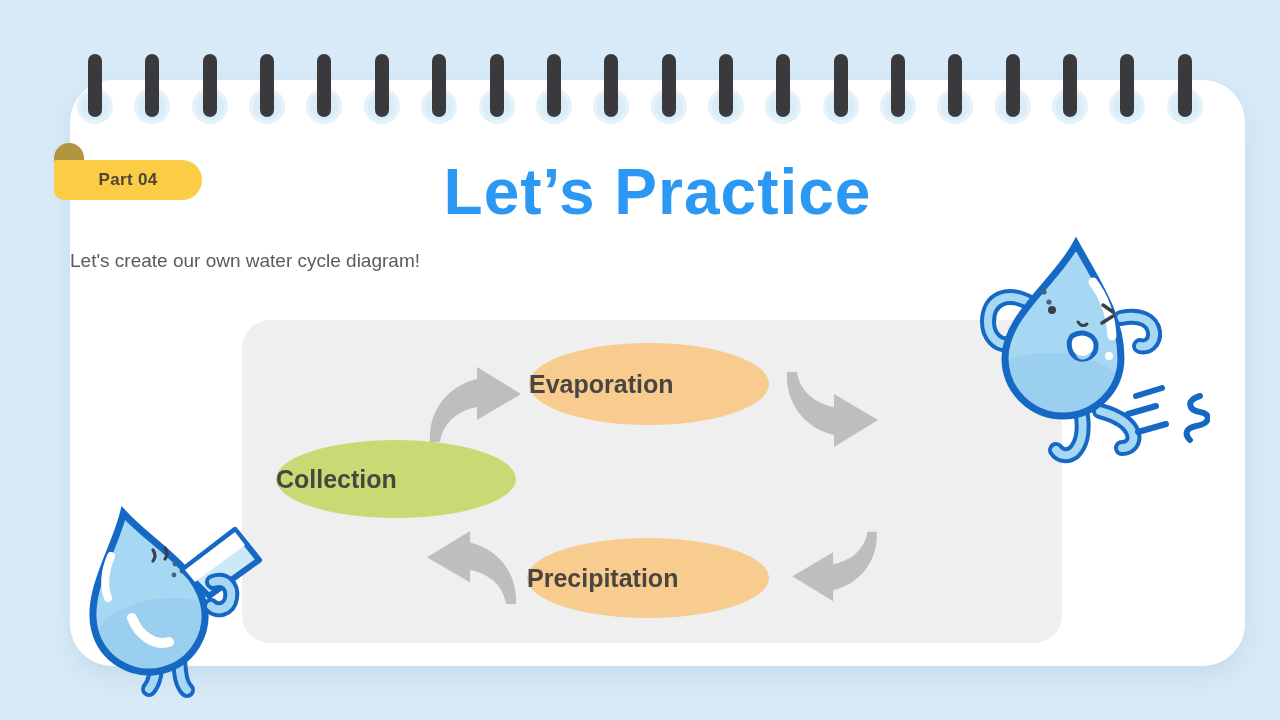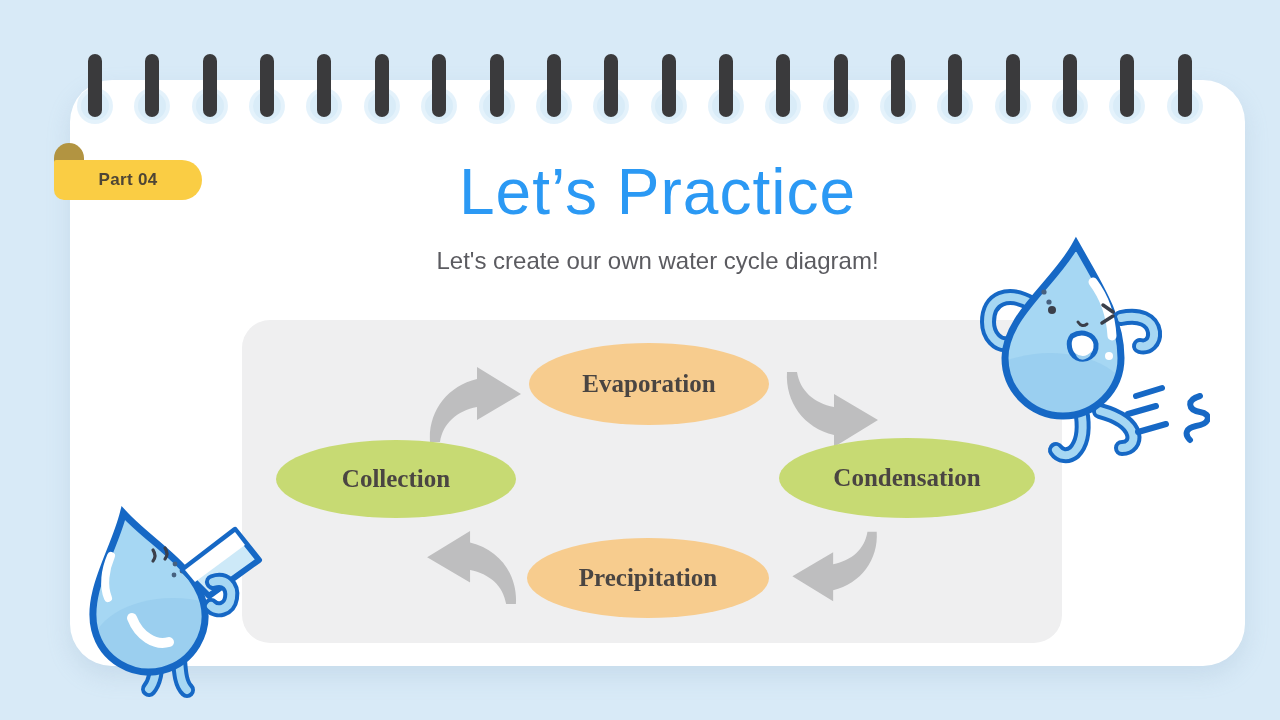--- a/index.html
+++ b/index.html
@@ -24,30 +24,30 @@
 
   
   .badge-fold { position:absolute; left:-16px; top:63px; width:30px; height:20px;
                 background:#B29441; border-radius:16px 16px 0 0; }
   .badge { position:absolute; left:-16px; top:80px; width:148px; height:40px;
            background:#FACD44; border-radius:2px 20px 20px 10px;
            display:flex; align-items:center; justify-content:center;
            color:#4E4535; font-weight:bold; font-size:17px; letter-spacing:.3px; }
 
   .title { position:absolute; left:0; top:74px; width:100%; margin:0; text-align:center;
-           font-size:64px; line-height:76px; font-weight:400; color:#2B99F4;
+           font-size:64px; line-height:76px; font-weight:700; color:#2B99F4;
            letter-spacing:1px; }
-  .subtitle { position:absolute; left:0; top:166px; width:100%; margin:0; text-align:center;
-              font-size:24px; line-height:30px; color:#5B5B60; }
+  .subtitle { position:absolute; left:0; top:166px; width:100%; margin:0; text-align:left;
+              font-size:19px; line-height:30px; color:#5B5B60; }
 
   .panel { position:absolute; left:172px; top:240px; width:820px; height:323px;
            background:#EFEFF0; border-radius:28px; }
 
-  .stage-ellipse { position:absolute; display:flex; align-items:center; justify-content:center;
-                   border-radius:50%; font-weight:bold; font-size:25px; color:#4A4542;font-family:Liberation Serif, serif; }
+  .stage-ellipse { position:absolute; display:flex; align-items:center; justify-content:flex-start;
+                   border-radius:50%; font-weight:bold; font-size:25px; color:#4A4542; }
   #st-evaporation   { left:459px; top:263px; width:240px; height:82px; background:#F7CC8E; }
   #st-condensation  { left:709px; top:358px; width:256px; height:80px; background:#C7DA73; }
   #st-precipitation { left:457px; top:458px; width:242px; height:80px; background:#F7CC8E; }
   #st-collection    { left:206px; top:360px; width:240px; height:78px; background:#C7DA73; }
 
   .arrow { position:absolute; }
   .arrow path { fill:#BEBEBF; }
   #arrow-up-right   { left:355px; top:282px; width:100px; height:82px; }
   #arrow-down-right { left:712px; top:290px; width:100px; height:82px; transform:scaleY(-1); }
   #arrow-left       { left:712px; top:450px; width:106px; height:76px; transform:rotate(180deg); }
@@ -173,23 +173,20 @@
     <svg id="arrow-left" class="arrow" viewBox="0 0 100 82">
       <path d="M 5,80 C 3,50 22,24 52,17 L 52,5 L 96,32 L 52,58 L 52,45 C 32,49 18,61 15,80 Z"></path>
     </svg>
     <svg id="arrow-up-left" class="arrow" viewBox="0 0 100 82">
       <path d="M 5,80 C 3,50 22,24 52,17 L 52,5 L 96,32 L 52,58 L 52,45 C 32,49 18,61 15,80 Z"></path>
     </svg>
 
     <div id="st-evaporation" class="stage-ellipse" style="background: rgb(247, 204, 142);">
       <span>Evaporation</span>
     </div>
-    <div id="st-condensation" class="stage-ellipse" style="background: rgb(199, 218, 115);">
-      <span>Condensation</span>
-    </div>
     <div id="st-collection" class="stage-ellipse" style="background: rgb(199, 218, 115);">
       <span>Collection</span>
     </div>
     <div id="st-precipitation" class="stage-ellipse" style="background: rgb(247, 204, 142);">
       <span>Precipitation</span>
     </div>
 
   </div>
 
   <svg class="drop-run" viewBox="0 0 232 232">

